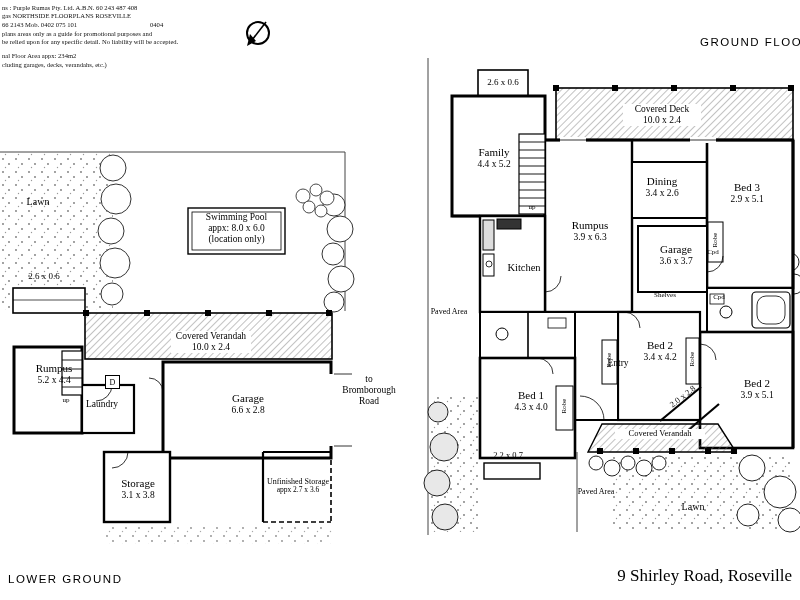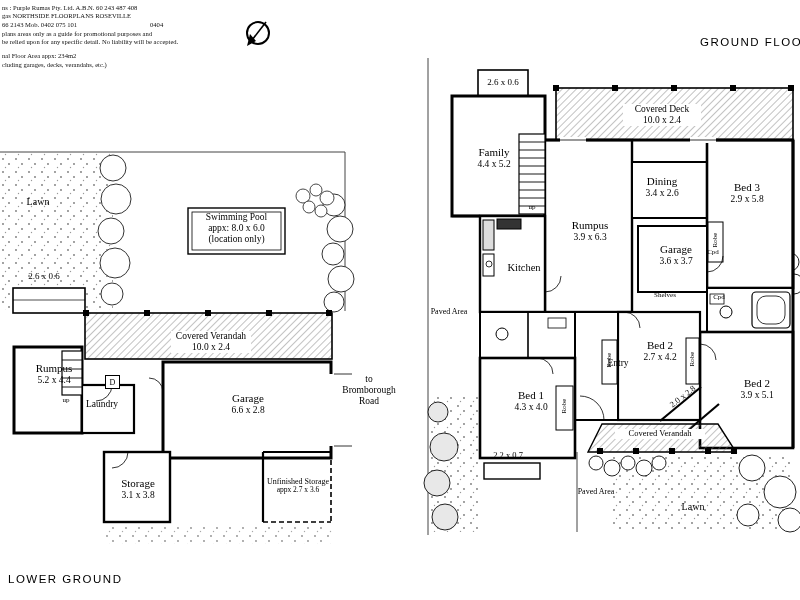--- a/index.html
+++ b/index.html
@@ -249,20 +249,21 @@
   <span class="disc" style="left:2px;top:12px">gas NORTHSIDE FLOORPLANS ROSEVILLE</span>
   <span class="disc" style="left:2px;top:21px">66 2143 Mob. 0402 075 101</span>
   <span class="disc" style="left:150px;top:21px">0404</span>
   <span class="disc" style="left:2px;top:30px">plans areas only as a guide for promotional purposes and</span>
   <span class="disc" style="left:2px;top:38px">be relied upon for any specific detail. No liability will be accepted.</span>
   <span class="disc" style="left:2px;top:52px">nal Floor Area appx: 234m2</span>
   <span class="disc" style="left:2px;top:61px">cluding garages, decks, verandahs, etc.)</span>
 
   <div class="lbl title" style="left:700px;top:36px">GROUND FLOOR</div>
   <div class="lbl title" style="left:8px;top:573px">LOWER GROUND</div>
+  <div class="lbl address" style="left:552px;top:566px;width:240px">9 Shirley Road, Roseville</div>
 
   <div class="lbl fs10" style="left:16px;top:196px;width:44px">Lawn</div>
 
   <div class="lbl fs95" style="left:190px;top:212px;width:93px">
     <span class="nm">Swimming Pool</span>
     <span class="dm">appx: 8.0 x 6.0</span>
     <span class="dm">(location only)</span>
   </div>
 
   <div class="lbl fs9" style="left:13px;top:271px;width:62px">2.6 x 0.6</div>
@@ -310,40 +311,40 @@
     <span class="dm">4.4 x 5.2</span>
   </div>
 
   <div class="lbl room" style="left:632px;top:175px;width:60px">
     <span class="nm">Dining</span>
     <span class="dm">3.4 x 2.6</span>
   </div>
 
   <div class="lbl room" style="left:717px;top:181px;width:60px">
     <span class="nm">Bed 3</span>
-    <span class="dm">2.9 x 5.8</span>
+    <span class="dm">2.9 x 5.1</span>
   </div>
 
   <div class="lbl room" style="left:560px;top:219px;width:60px">
     <span class="nm">Rumpus</span>
     <span class="dm">3.9 x 6.3</span>
   </div>
 
   <div class="lbl room" style="left:648px;top:243px;width:56px">
     <span class="nm">Garage</span>
     <span class="dm">3.6 x 3.7</span>
   </div>
 
   <div class="lbl" style="left:498px;top:262px;width:52px;font-size:10.5px">Kitchen</div>
 
   <div class="lbl fs8" style="left:430px;top:307px;width:38px">Paved Area</div>
 
   <div class="lbl room" style="left:629px;top:339px;width:62px">
     <span class="nm">Bed 2</span>
-    <span class="dm">2.7 x 4.2</span>
+    <span class="dm">3.4 x 4.2</span>
   </div>
 
   <div class="lbl fs95" style="left:598px;top:358px;width:40px">Entry</div>
 
   <div class="lbl room" style="left:500px;top:389px;width:62px">
     <span class="nm">Bed 1</span>
     <span class="dm">4.3 x 4.0</span>
   </div>
 
   <div class="lbl room" style="left:726px;top:377px;width:62px">

